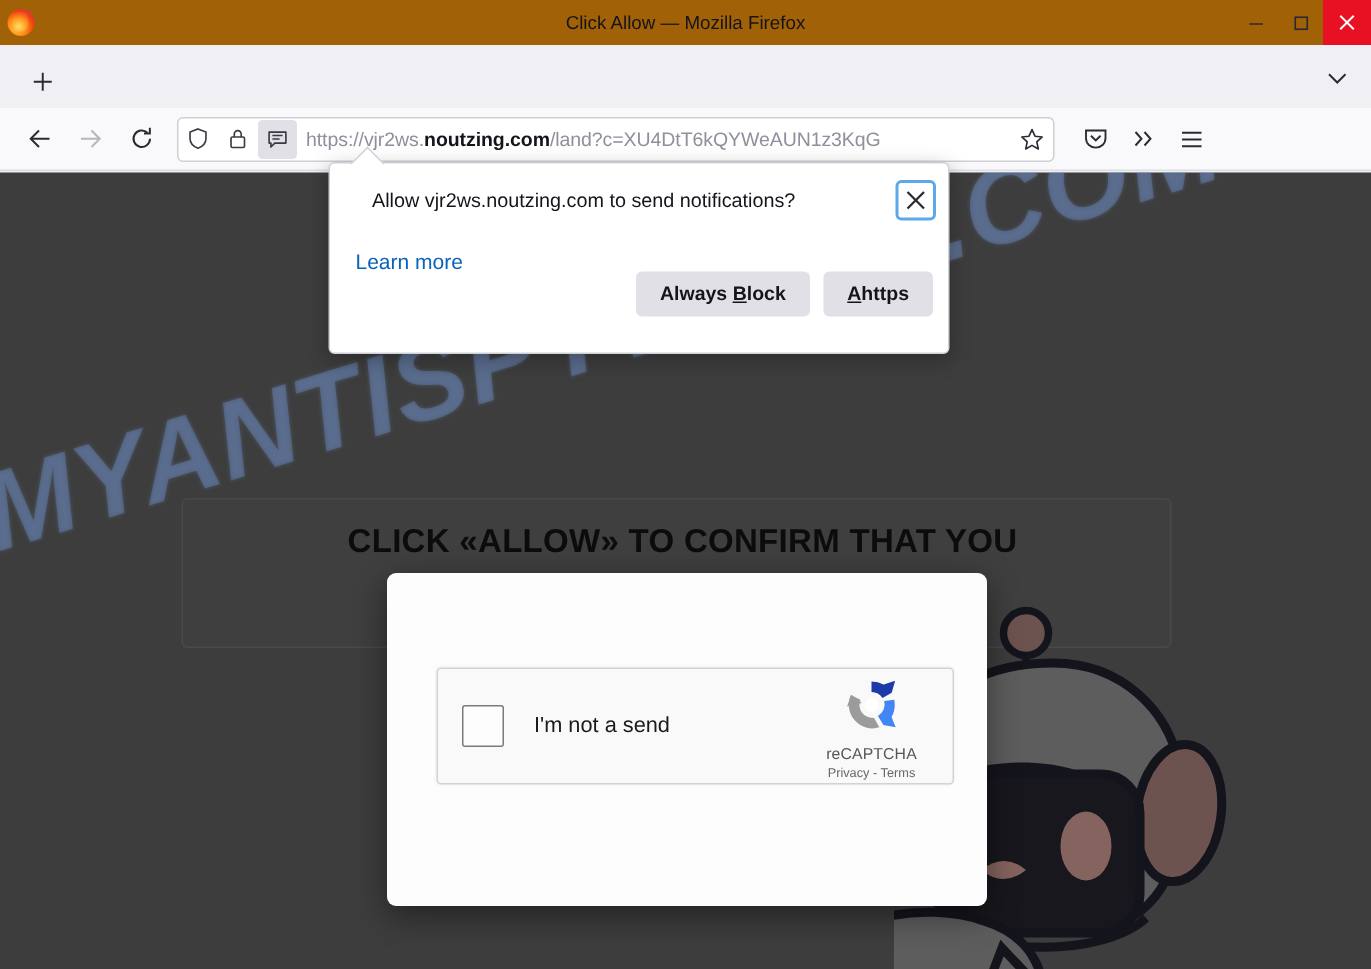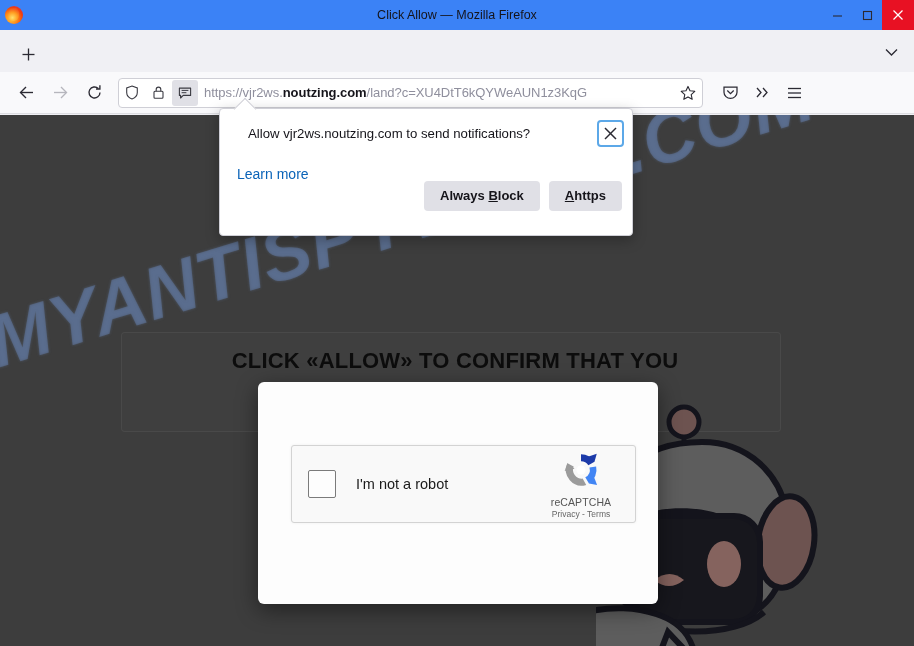--- a/index.html
+++ b/index.html
@@ -8,21 +8,21 @@
     overflow: hidden;
     font-family: "Liberation Sans", sans-serif;
     background: #f0f0f4;
   }
   #app { position: relative; width: 914px; height: 646px; overflow: hidden; }
 
   
   .titlebar {
     position: relative;
     height: 30px;
-    background: #3b82f6;
+    background: #a16207;
     display: flex;
     align-items: center;
     border-bottom: 0px solid #d7d7db;
     justify-content: flex-end;
   }
   .ff-logo {
     width: 18px; height: 18px; margin-left: 5px; flex: 0 0 auto;
     border-radius: 50%;
     background: radial-gradient(circle at 35% 70%, #ffcb3a 0%, #ff8c1a 35%, #f0400a 65%, #b5259e 100%);
     position: relative;
@@ -310,21 +310,21 @@
       <path d="M-46 240 C-40 212 20 200 60 214 C92 224 104 248 100 286 C96 318 60 340 10 336 C-34 332 -56 300 -46 240 Z" fill="#5d5d5d" stroke="#14141c" stroke-width="6"></path>
 
       <path d="M72 232 C102 264 124 286 134 296 C142 306 130 318 112 312 C94 304 74 282 62 258 Z" fill="#5d5d5d" stroke="#14141c" stroke-width="6"></path>
 
       <path d="M26 268 c-10 -14 -32 -12 -32 8 c0 20 24 34 32 42 c8 -8 32 -22 32 -42 c0 -20 -22 -22 -32 -8 Z" fill="#7a5b56" stroke="#14141c" stroke-width="5"></path>
     </svg>
 
     <div class="captcha-card">
       <div class="recaptcha">
         <div class="rc-check"></div>
-        <div class="rc-label">I'm not a robot</div>
+        <div class="rc-label">I'm not a send</div>
         <div class="rc-brand">
           <svg class="rc-logo" viewBox="0 0 48 48">
             <path d="M24 6 a18 18 0 0 1 15.4 8.7 l-7 4 A10 10 0 0 0 24 14 Z" fill="#1c3aa9"></path>
             <path d="M39.4 14.7 L42 5.5 L31 9.2 Z" fill="#1c3aa9"></path>
             <path d="M41.3 20 a18 18 0 0 1 -8.2 19.3 l-4.2 -7 A10 10 0 0 0 33.7 21 Z" fill="#4285f4"></path>
             <path d="M33.1 39.3 L42.4 41 L38.2 30.4 Z" fill="#4285f4"></path>
             <path d="M30 41 A18 18 0 0 1 8.3 16.4 l7.3 3.6 A10 10 0 0 0 25.9 33.8 Z" fill="#9b9b9b"></path>
             <path d="M8.6 16.2 L5.4 25.2 L16.6 22.5 Z" fill="#9b9b9b"></path>
             <circle cx="24" cy="24" r="5.2" fill="#ffffff"></circle>
           </svg>

